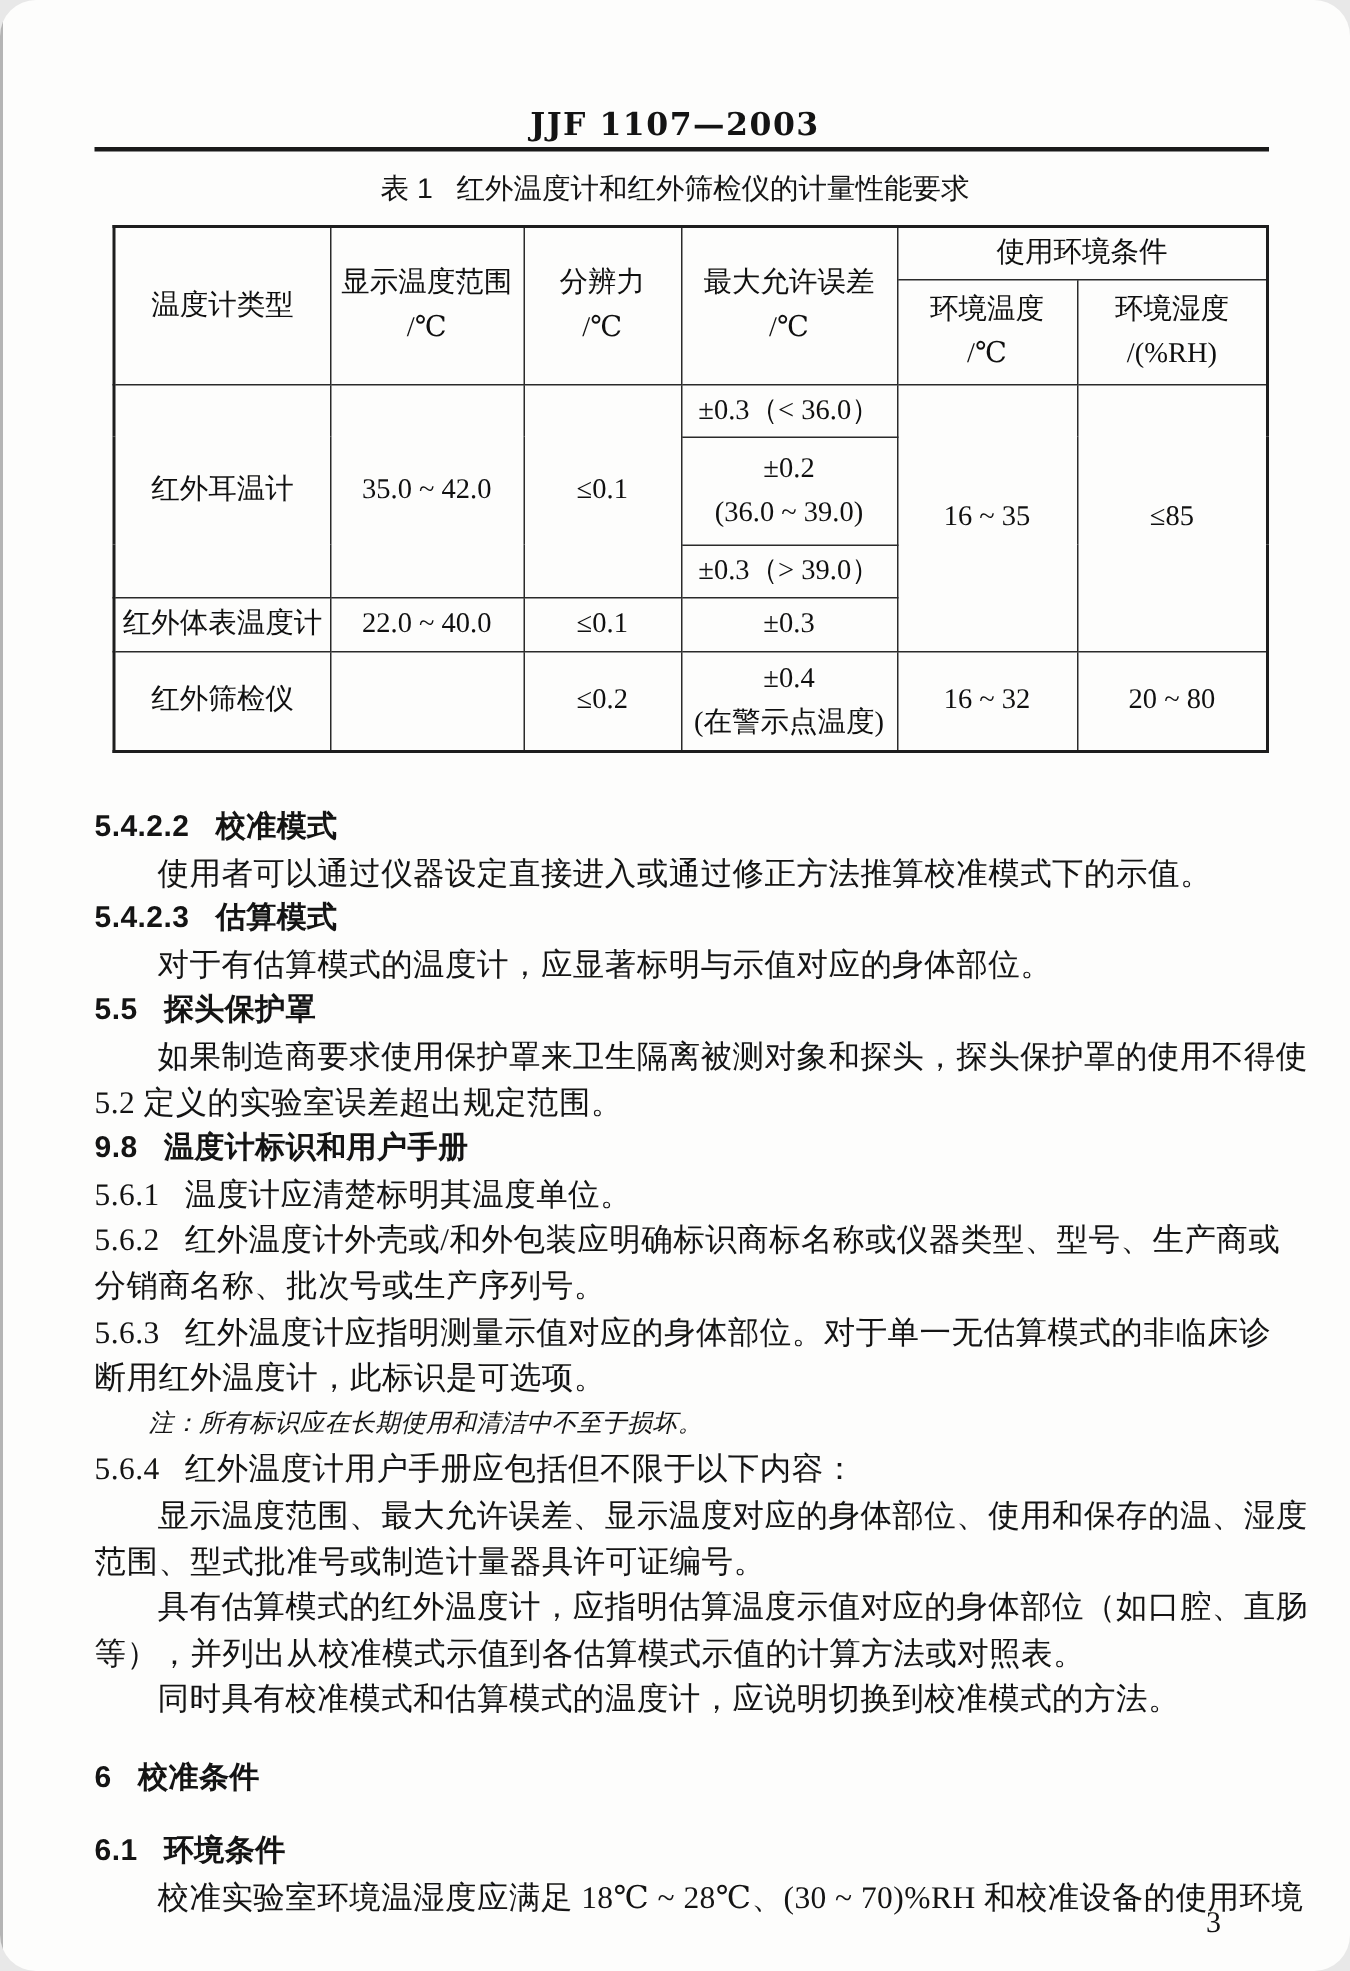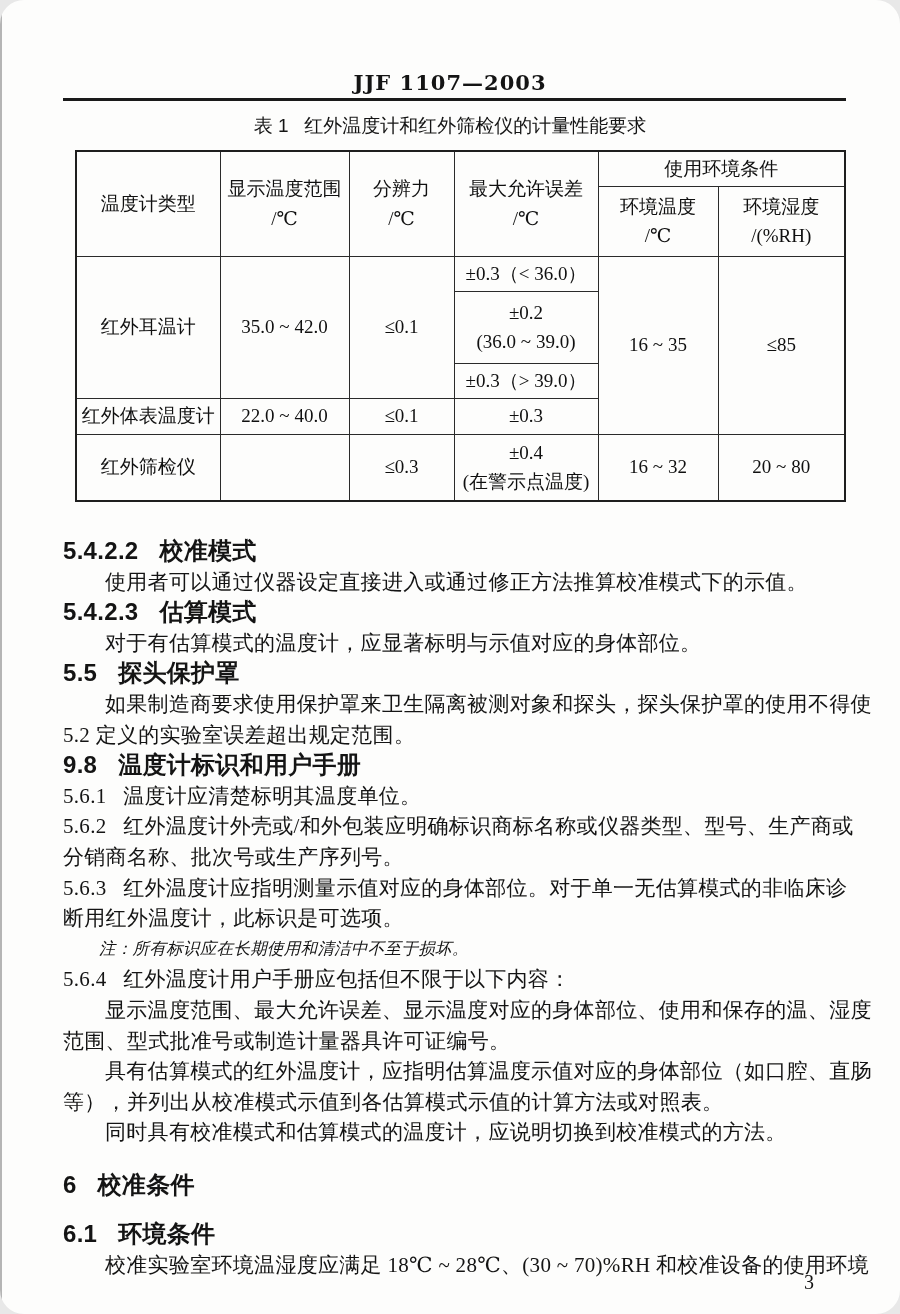--- a/index.html
+++ b/index.html
@@ -33,21 +33,21 @@
     line-height:1.45;overflow:hidden;
   }
   table.perf .two-line div{line-height:1.55;}
   .textcol{position:absolute;left:63px;top:536px;width:792px;}
   .ln{
     white-space:pre;line-height:30.6px;height:30.6px;
     font-size:21px;letter-spacing:0.3px;
   }
   .h{
     font-family:"Liberation Sans","DejaVu Sans",sans-serif;
-    font-weight:700;font-size:24px;
+    font-weight:700;font-size:20px;
   }
   .b{font-family:"Liberation Serif","DejaVu Serif","DejaVu Sans",serif;}
   .ind{padding-left:42px;}
   .note{font-size:16.5px;padding-left:36px;font-style:italic;}
   .gapA{margin-top:22px;}
   .gapB{margin-top:19px;}
   .pagenum{
     position:absolute;right:86px;top:1271px;font-size:20px;
     font-family:"Liberation Serif",serif;
   }
@@ -121,21 +121,21 @@
       <tr style="height:36px">
         <td>红外体表温度计</td>
         <td>22.0 ~ 40.0</td>
         <td>≤0.1</td>
         <td>±0.3</td>
       </tr>
 
       <tr style="height:67px">
         <td>红外筛检仪</td>
         <td></td>
-        <td>≤0.3</td>
+        <td>≤0.2</td>
         <td class="two-line">
           <div>±0.4</div>
           <div>(在警示点温度)</div>
         </td>
         <td>16 ~ 32</td>
         <td>20 ~ 80</td>
       </tr>
     </tbody>
   </table>
 

